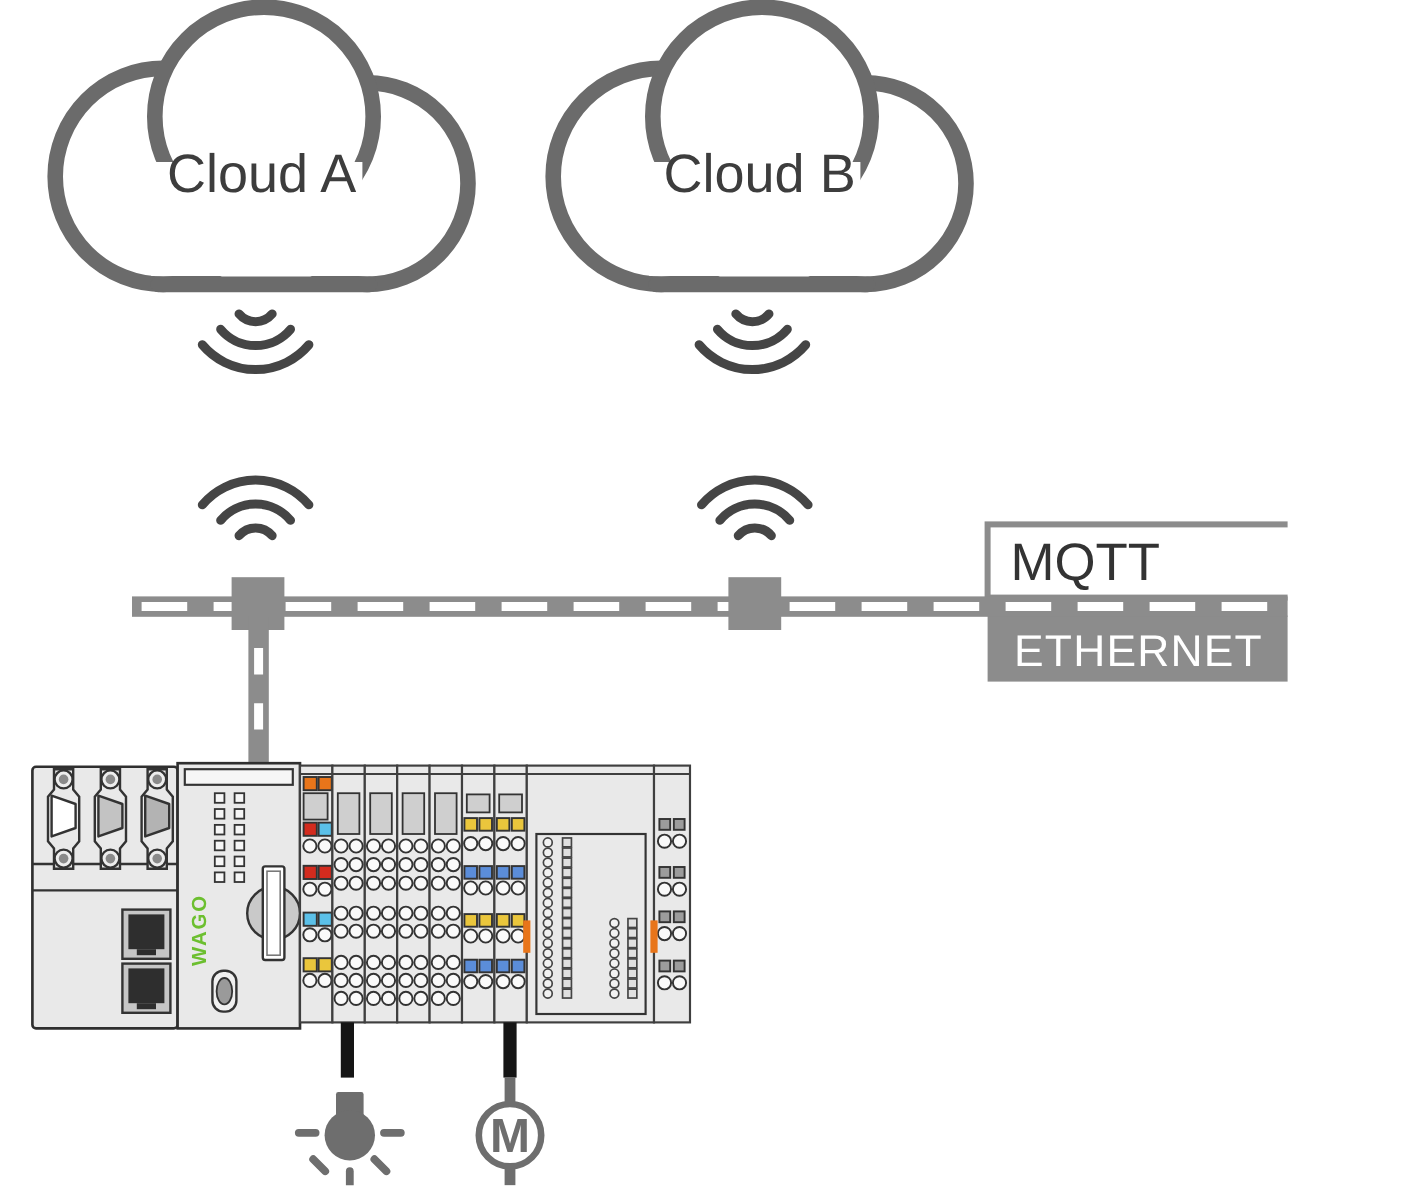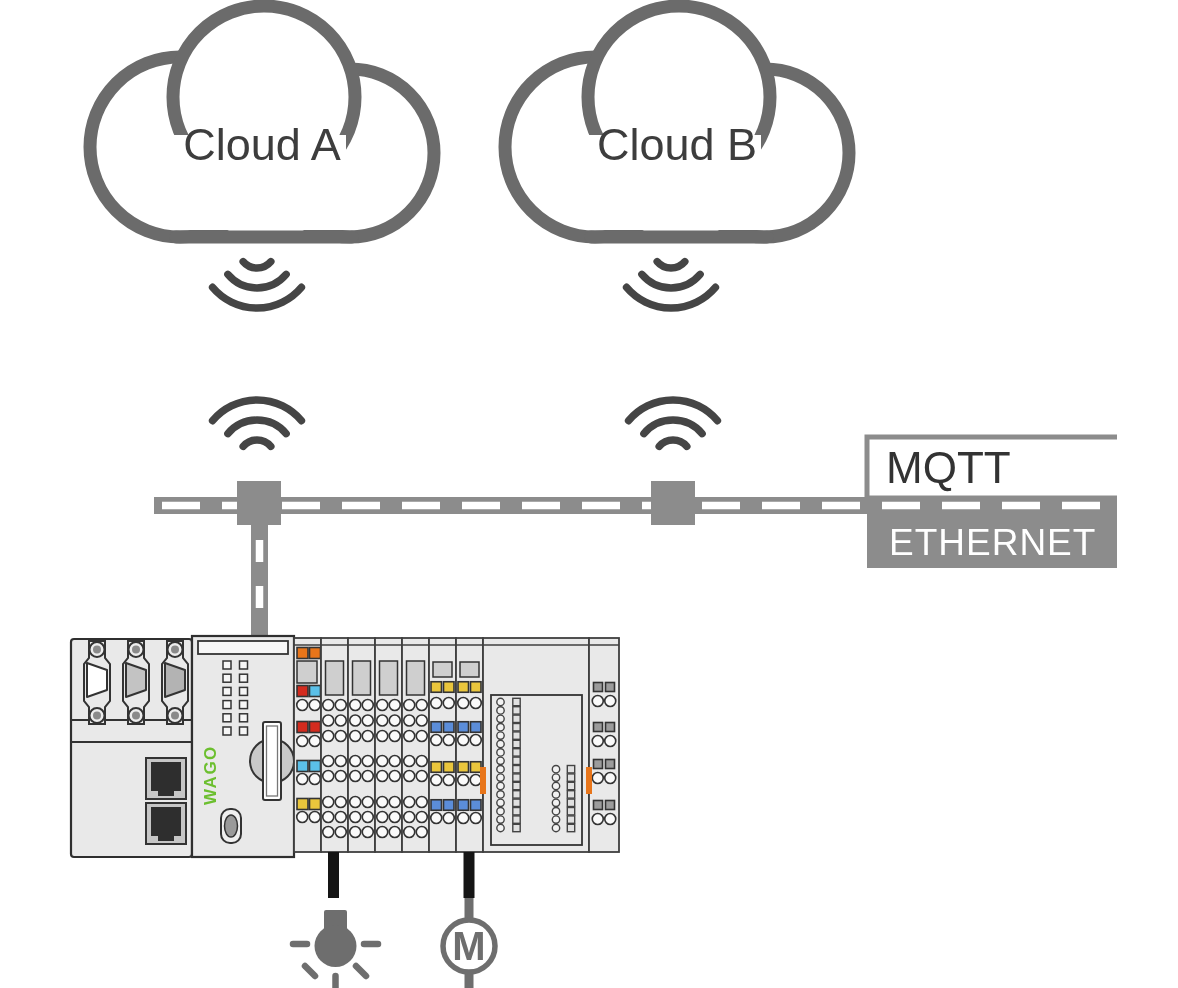--- a/index.html
+++ b/index.html
@@ -1,17 +1,17 @@
 <!DOCTYPE html>
 <html><head>
 <meta charset="utf-8">
 <style>
   html,body { margin:0; padding:0; background:#ffffff; }
   .stage { position:relative; width:1073px; height:988px; background:#fff; overflow:hidden;
-           font-family:"Liberation Sans", sans-serif;padding-left:44px; }
+           font-family:"Liberation Sans", sans-serif; }
   svg text { font-family:"Liberation Sans", sans-serif; }
 
   
   .cloudc   { fill:#fff; stroke:#6b6b6b; stroke-width:13; }
   .cloudfill{ fill:#fff; }
   .cloudline{ stroke:#6b6b6b; stroke-width:13; stroke-linecap:round; }
   .cloud-label { font-size:45px; fill:#3d3d3d; text-anchor:middle; }
 
   
   .wifi path { fill:none; stroke:#454545; stroke-width:7.5; stroke-linecap:round; }

